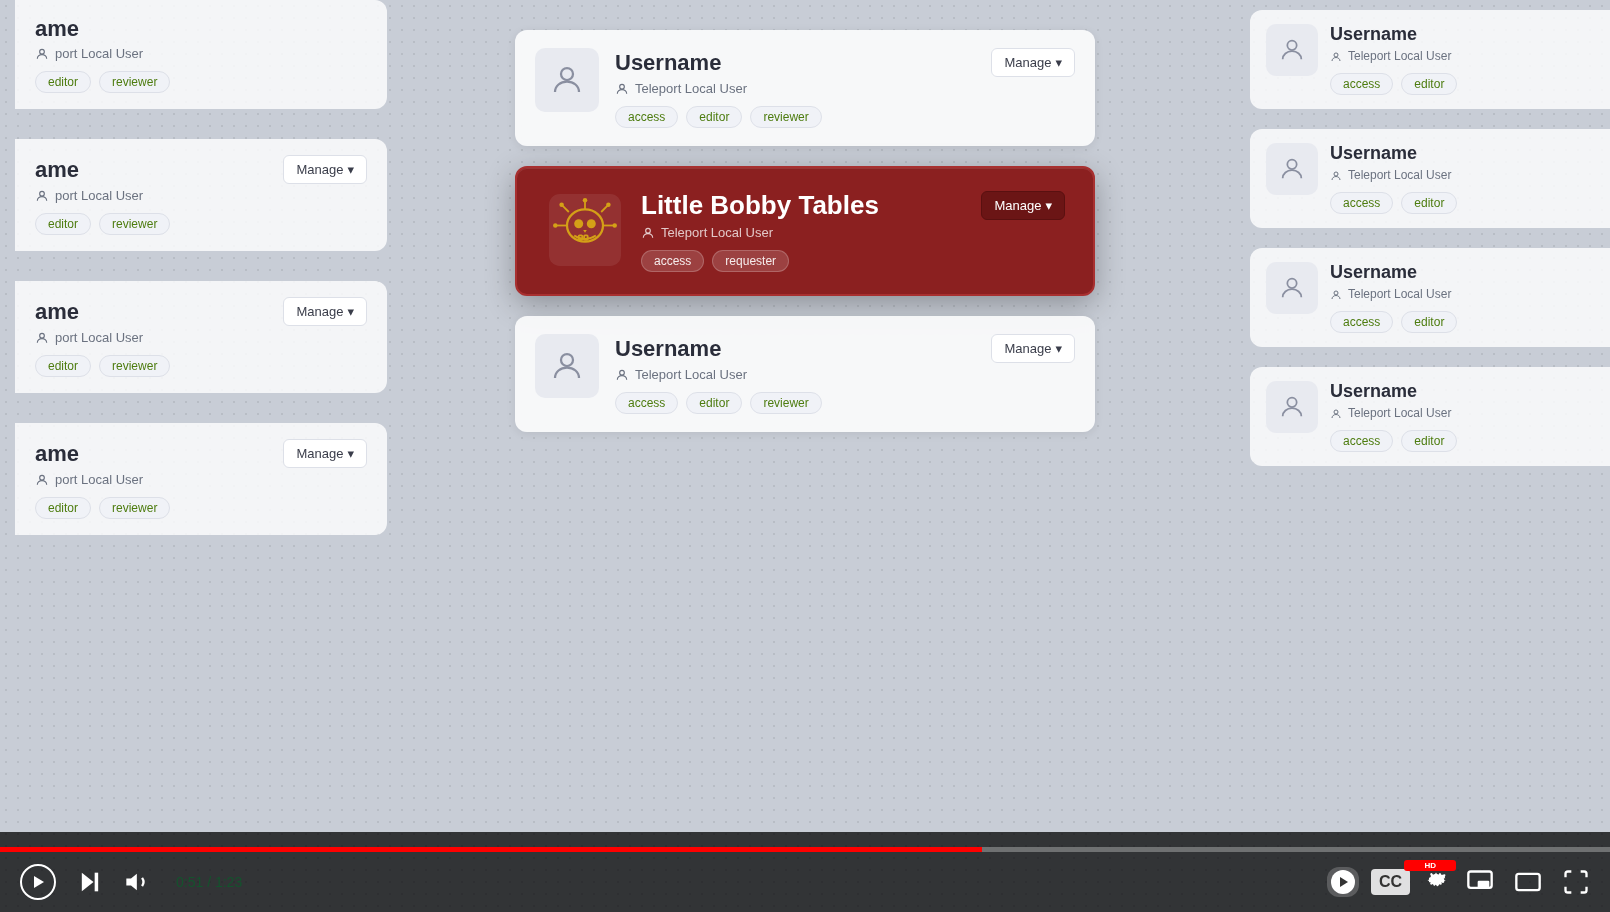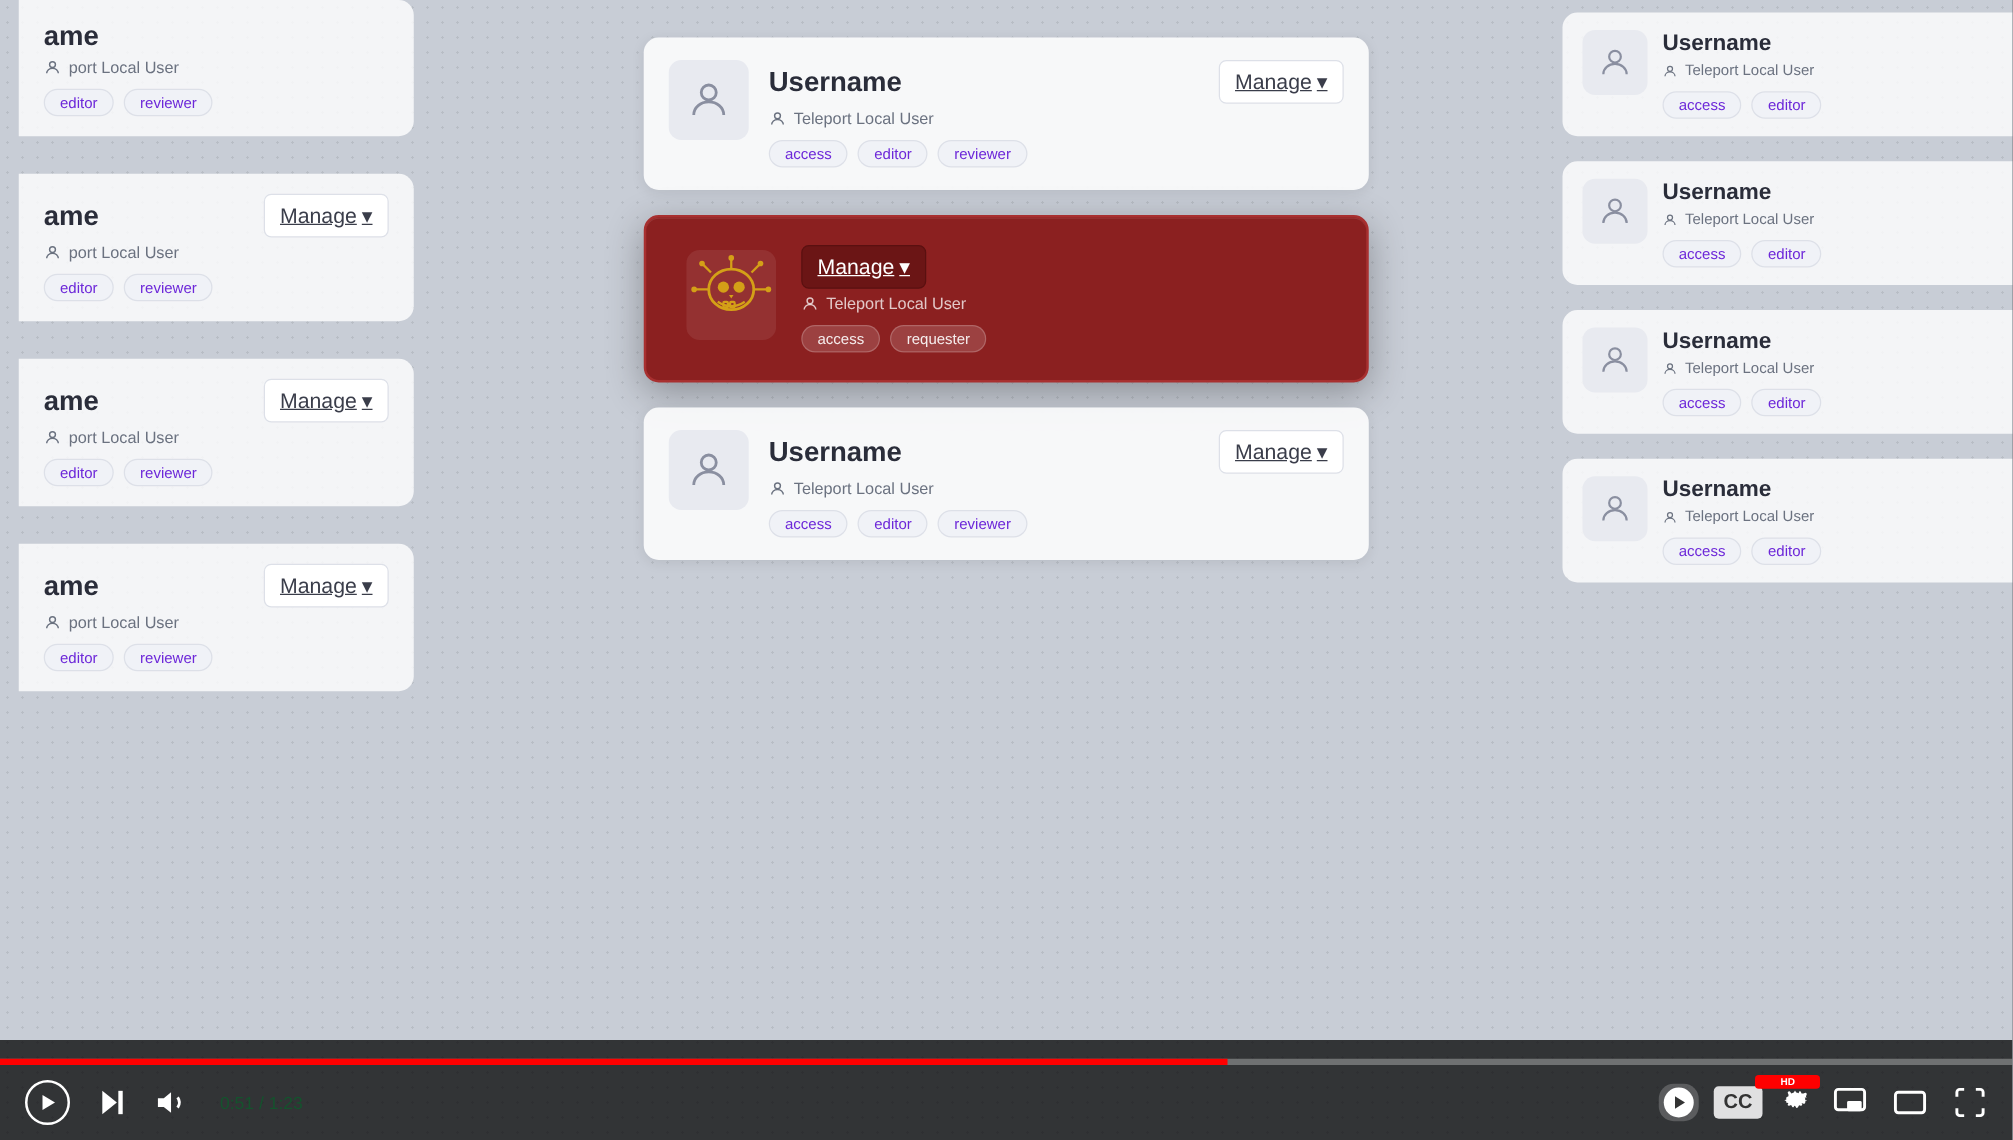--- a/index.html
+++ b/index.html
@@ -96,27 +96,26 @@
       font-size: 22px;
       font-weight: 600;
       color: #2a2d3a;
     }
 
     .manage-btn {
       background: white;
       border: 1px solid #dde0e8;
       border-radius: 6px;
       padding: 6px 12px;
-      font-size: 17px;
+      font-size: 13px;
       color: #3a3d4a;
       cursor: pointer;
       display: flex;
       align-items: flex-end;
       gap: 4px;
-      text-decoration: underline;
     }
 
     .card-subtext {
       display: flex;
       align-items: flex-end;
       gap: 6px;
       color: #6b7280;
       font-size: 13px;
       margin-bottom: 10px;
     }
@@ -126,21 +125,21 @@
       gap: 8px;
       flex-wrap: wrap;
     }
 
     .tag {
       background: #f0f2f7;
       border: 1px solid #dde0e8;
       border-radius: 20px;
       padding: 3px 12px;
       font-size: 12px;
-      color: #6d28d9;
+      color: #4d7c0f;
     }
 
     
     .user-card.red-card {
       background: #8b2020;
       border: 2px solid #a83030;
       box-shadow: 0 8px 30px rgba(0,0,0,0.3), inset 0 1px 0 rgba(255,255,255,0.1);
       width: 580px;
       padding: 22px 28px;
     }
@@ -341,21 +340,21 @@
 
     
     .left-partial-card {
       background: rgba(255,255,255,0.8);
       border-radius: 0 12px 12px 0;
       padding: 16px 20px;
       display: flex;
       align-items: flex-start;
       gap: 14px;
       margin-left: -5px;
-      width: 316px;
+      width: 372px;
     }
   </style>
 </head>
 <body>
 
 <div class="video-container">
 
   <div class="dot-overlay"></div>
 
   <div class="bg-grid">
@@ -501,20 +500,21 @@
               <line x1="22" y1="20" x2="15" y2="13" stroke="#d4a017" stroke-width="2"></line>
               <circle cx="14" cy="12" r="2.5" fill="#d4a017"></circle>
               <line x1="58" y1="20" x2="65" y2="13" stroke="#d4a017" stroke-width="2"></line>
               <circle cx="66" cy="12" r="2.5" fill="#d4a017"></circle>
 
               <path d="M28 46 Q40 54 52 46" stroke="#d4a017" stroke-width="2" fill="none"></path>
             </svg>
           </div>
           <div class="card-info">
             <div class="card-header">
+              <span class="card-username">Little Bobby Tables</span>
               <button class="manage-btn" style="background:#6b1515;border:1px solid #5a1010;color:white;">
                 <span>Manage</span> 
                   <span>▾</span>
               </button>
             </div>
             <div class="card-subtext" style="color:rgba(255,255,255,0.75);">
               <svg width="14" height="14" viewBox="0 0 24 24" fill="none" stroke="currentColor" stroke-width="2">
                   <circle cx="12" cy="8" r="4"></circle>
                   <path d="M4 20c0-4 3.6-7 8-7s8 3 8 7"></path>
                 </svg>

